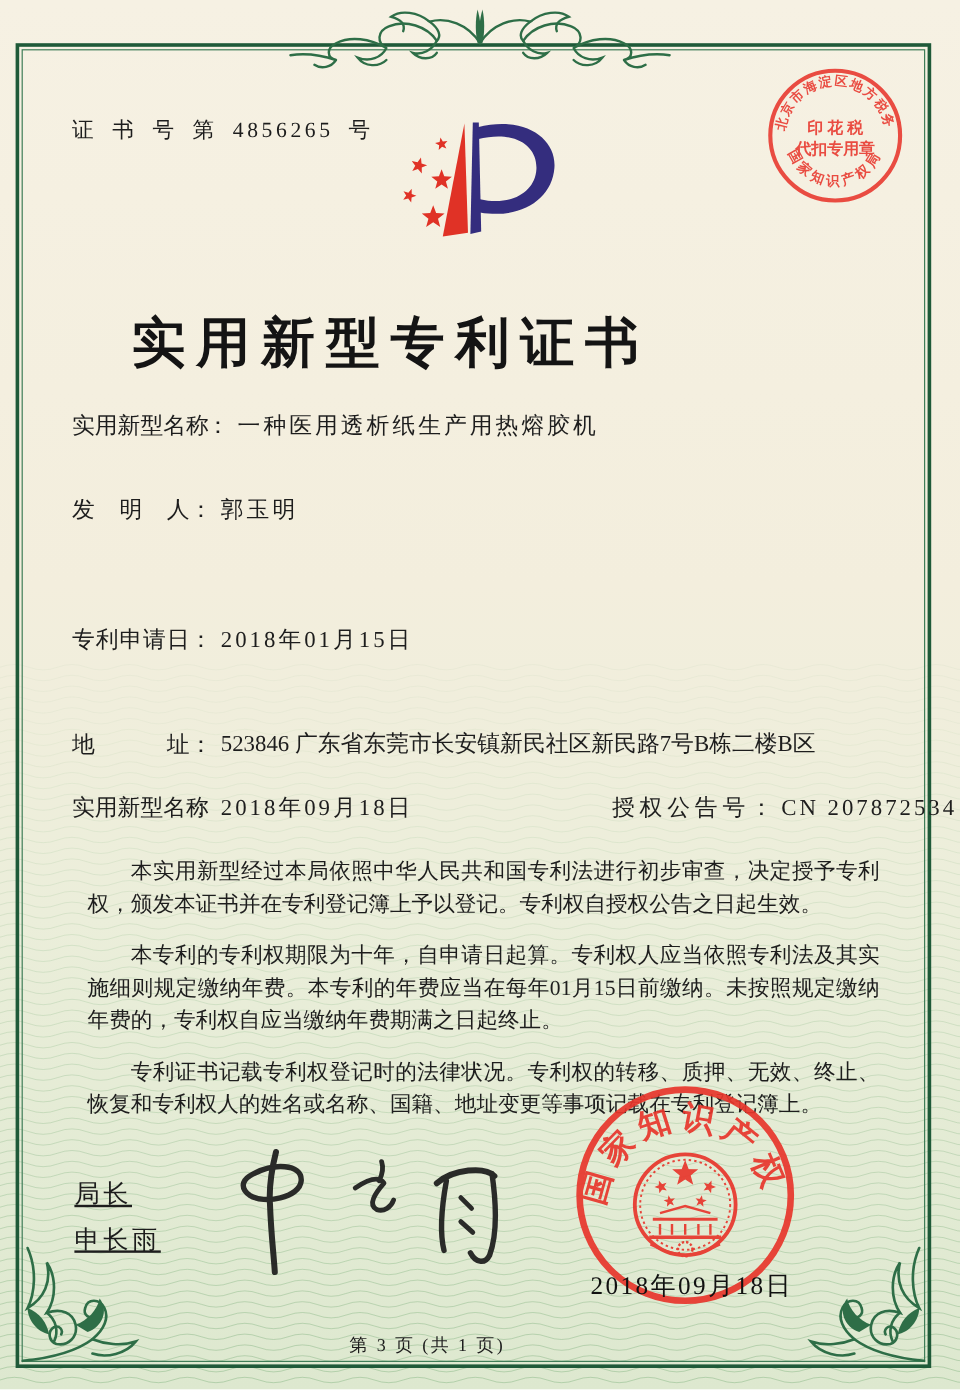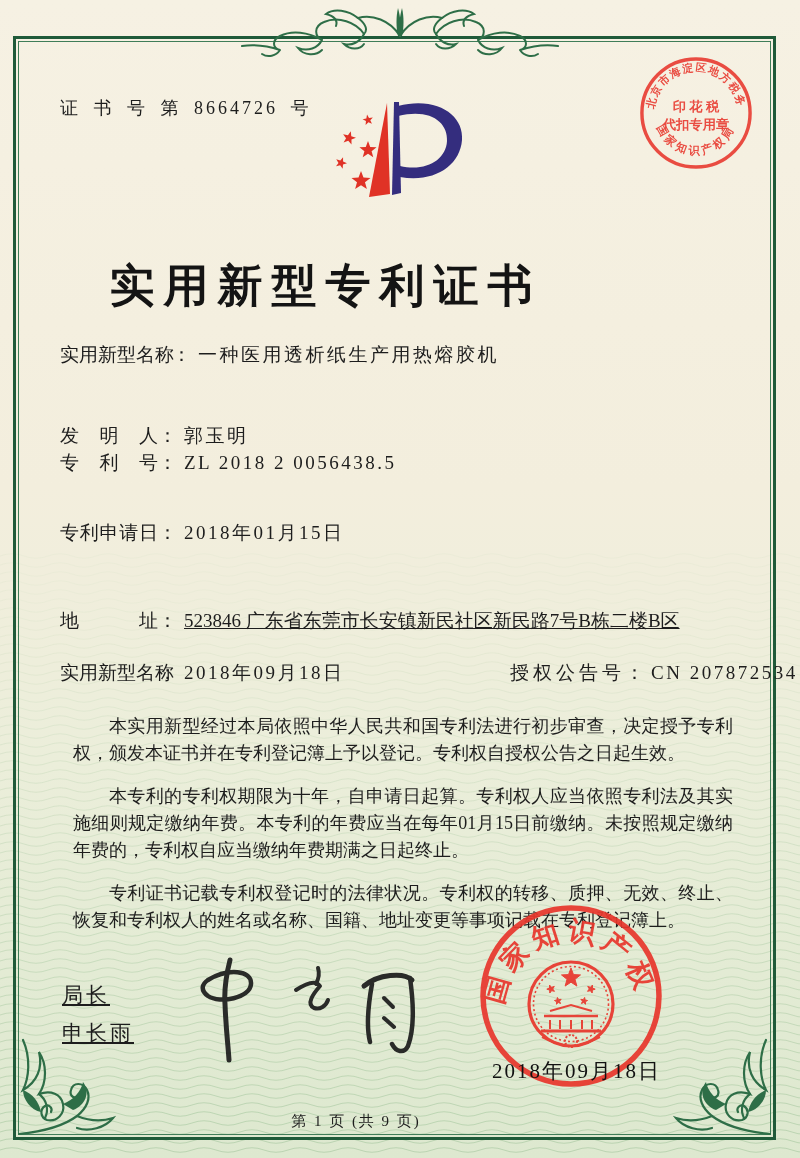--- a/index.html
+++ b/index.html
@@ -22,21 +22,21 @@
   .logo{position:absolute;left:330px;top:95px;z-index:3;}
   .tax-seal{position:absolute;left:637px;top:54px;z-index:3;opacity:.88;}
   .title{position:absolute;left:13px;top:226px;width:625px;text-align:center;
     font-size:45px;font-weight:600;letter-spacing:9px;color:#141414;}
   .row{position:absolute;left:60px;white-space:nowrap;font-size:19px;}
   .flabel{display:inline-block;width:98px;text-align:justify;text-align-last:justify;}
   .flabel.wide{width:112px;font-family:Liberation Serif, serif;}
   .colon{margin-right:7px;}
   .fvalue{letter-spacing:2.5px;}
   .fvalue.addr{letter-spacing:0;display:inline-block;width:496px;white-space:normal;
-    vertical-align:top;line-height:26px;text-align:justify;text-decoration:underline;}
+    vertical-align:top;line-height:26px;text-align:justify;}
   .grant-right{position:absolute;left:450px;top:0;}
   .paras{position:absolute;left:57px;top:697px;width:692px;font-size:18px;line-height:27px;text-align:justify;}
   .paras p{margin:16px;text-indent:2em;}
   .director{position:absolute;left:62px;top:976px;font-size:21px;line-height:38px;letter-spacing:3px;text-decoration:underline;}
   .signature{position:absolute;left:168px;top:946px;z-index:3;}
   .main-seal{position:absolute;left:478px;top:903px;z-index:4;opacity:.92;}
   .seal-date{position:absolute;left:492px;top:1057px;font-size:21px;letter-spacing:2px;z-index:5;color:#111;}
   .footer{position:absolute;left:0;top:1112px;width:100%;padding-right:88px;box-sizing:border-box;
     text-align:center;font-size:15px;letter-spacing:2px;}
 </style>
@@ -144,21 +144,21 @@
 
   <svg class="orn" style="left:17px;top:1038px" width="100" height="100" viewBox="0 0 100 100">
     <use href="#cornOrn"></use>
   </svg>
   <svg class="orn" style="left:662px;top:1038px" width="110" height="100" viewBox="0 0 110 100">
     <use href="#cornOrn" transform="translate(110,0) scale(-1,1)"></use>
   </svg>
 
   <div class="content">
 
-    <div class="cert-no">证 书 号 第 8664726 号</div>
+    <div class="cert-no">证 书 号 第 4856265 号</div>
 
     <svg class="logo" width="150" height="112" viewBox="330 95 150 112">
       <g>
         <polygon fill="#e03226" points="367.04,114.58 369.01,117.92 372.86,117.42 370.29,120.32 371.96,123.82 368.40,122.27 365.59,124.94 365.96,121.08 362.55,119.23 366.34,118.40"></polygon>
         <polygon fill="#e03226" points="350.81,131.24 351.28,136.15 355.99,137.63 351.47,139.60 351.51,144.54 348.24,140.84 343.56,142.41 346.06,138.15 343.13,134.19 347.95,135.26"></polygon>
         <polygon fill="#e03226" points="368.00,141.00 370.22,146.94 376.56,147.22 371.59,151.17 373.29,157.28 368.00,153.78 362.71,157.28 364.41,151.17 359.44,147.22 365.78,146.94"></polygon>
         <polygon fill="#e03226" points="343.05,157.36 343.09,161.59 347.00,163.21 342.99,164.55 342.65,168.77 340.14,165.37 336.03,166.36 338.48,162.91 336.27,159.31 340.31,160.58"></polygon>
         <polygon fill="#e03226" points="361.00,171.00 363.47,177.60 370.51,177.91 364.99,182.30 366.88,189.09 361.00,185.20 355.12,189.09 357.01,182.30 351.49,177.91 358.53,177.60"></polygon>
       </g>
       <polygon points="387,103 369,197 390,194" fill="#e03226"></polygon>
@@ -180,25 +180,22 @@
       </text>
       <text x="60" y="58" text-anchor="middle" font-size="13.5" font-weight="bold" fill="#e8362c">印 花 税</text>
       <text x="60" y="76" text-anchor="middle" font-size="13.5" font-weight="bold" fill="#e8362c">代扣专用章</text>
     </svg>
 
     <h1 class="title">实用新型专利证书</h1>
 
     <div class="row" style="top:342px">
       <span class="flabel wide">实用新型名称</span><span class="colon">：</span><span class="fvalue">一种医用透析纸生产用热熔胶机</span>
     </div>
-    <div class="row" style="top:423px">
+    <div class="row" style="top:412px">
       <span class="flabel">发明人</span><span class="colon">：</span><span class="fvalue">郭玉明</span>
-    </div>
-    <div class="row" style="top:450px">
-      <span class="flabel">专利号</span><span class="colon">：</span><span class="fvalue">ZL 2018 2 0056438.5</span>
     </div>
     <div class="row" style="top:520px">
       <span class="flabel">专利申请日</span><span class="colon">：</span><span class="fvalue">2018年01月15日</span>
     </div>
     <div class="row" style="top:608px">
       <span class="flabel">地址</span><span class="colon">：</span><span class="fvalue addr">523846 广东省东莞市长安镇新民社区新民路7号B栋二楼B区</span>
     </div>
     <div class="row" style="top:660px">
       <span><span class="flabel">实用新型名称</span><span class="colon">：</span><span class="fvalue">2018年09月18日</span></span>
       <span class="grant-right"><span style="letter-spacing:4px">授权公告号</span><span class="colon">：</span><span class="fvalue">CN 207872534 U</span></span>
@@ -251,16 +248,16 @@
           <path d="M72,117 L72,126 M82,117 L82,126 M93,117 L93,126 M104,117 L104,126 M114,117 L114,126"></path>
           <path d="M63,128 L123,128" stroke-width="2.8"></path>
           <circle cx="93" cy="138" r="6" stroke-dasharray="2,1.6"></circle>
           <path d="M64,134 C74,139 84,142 87,142 M122,134 C112,139 102,142 99,142"></path>
         </g>
       </g>
     </svg>
 
     <div class="seal-date">2018年09月18日</div>
 
-    <div class="footer">第 1 页 (共 9 页)</div>
+    <div class="footer">第 3 页 (共 1 页)</div>
 
   </div>
 </div>
 
 </body></html>

